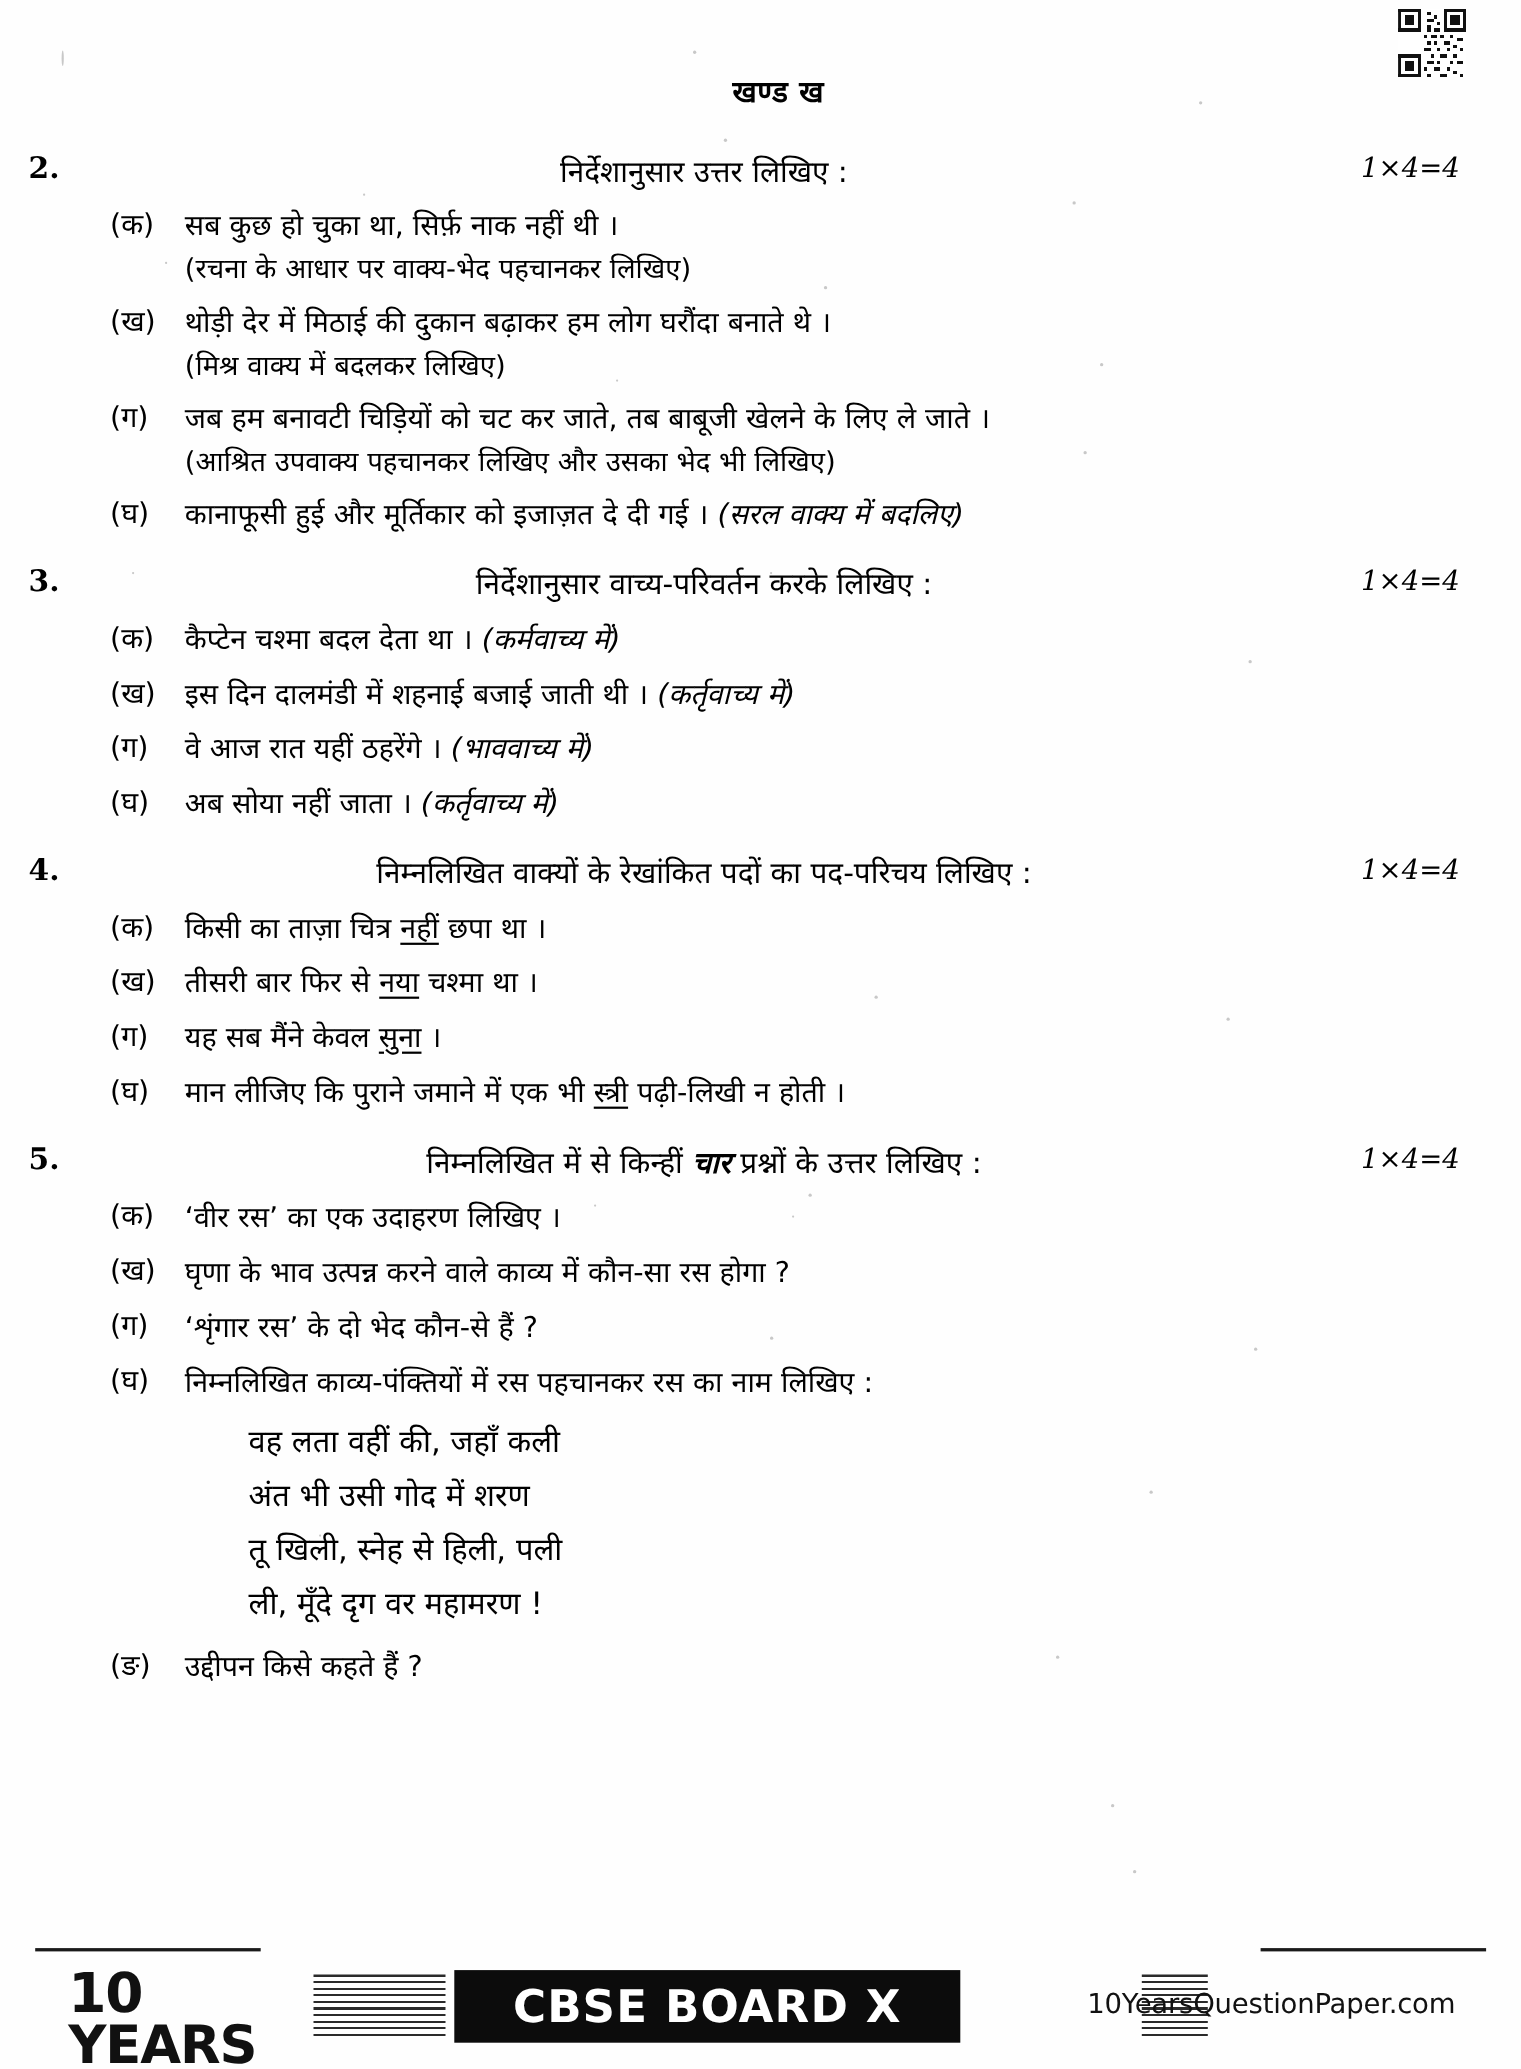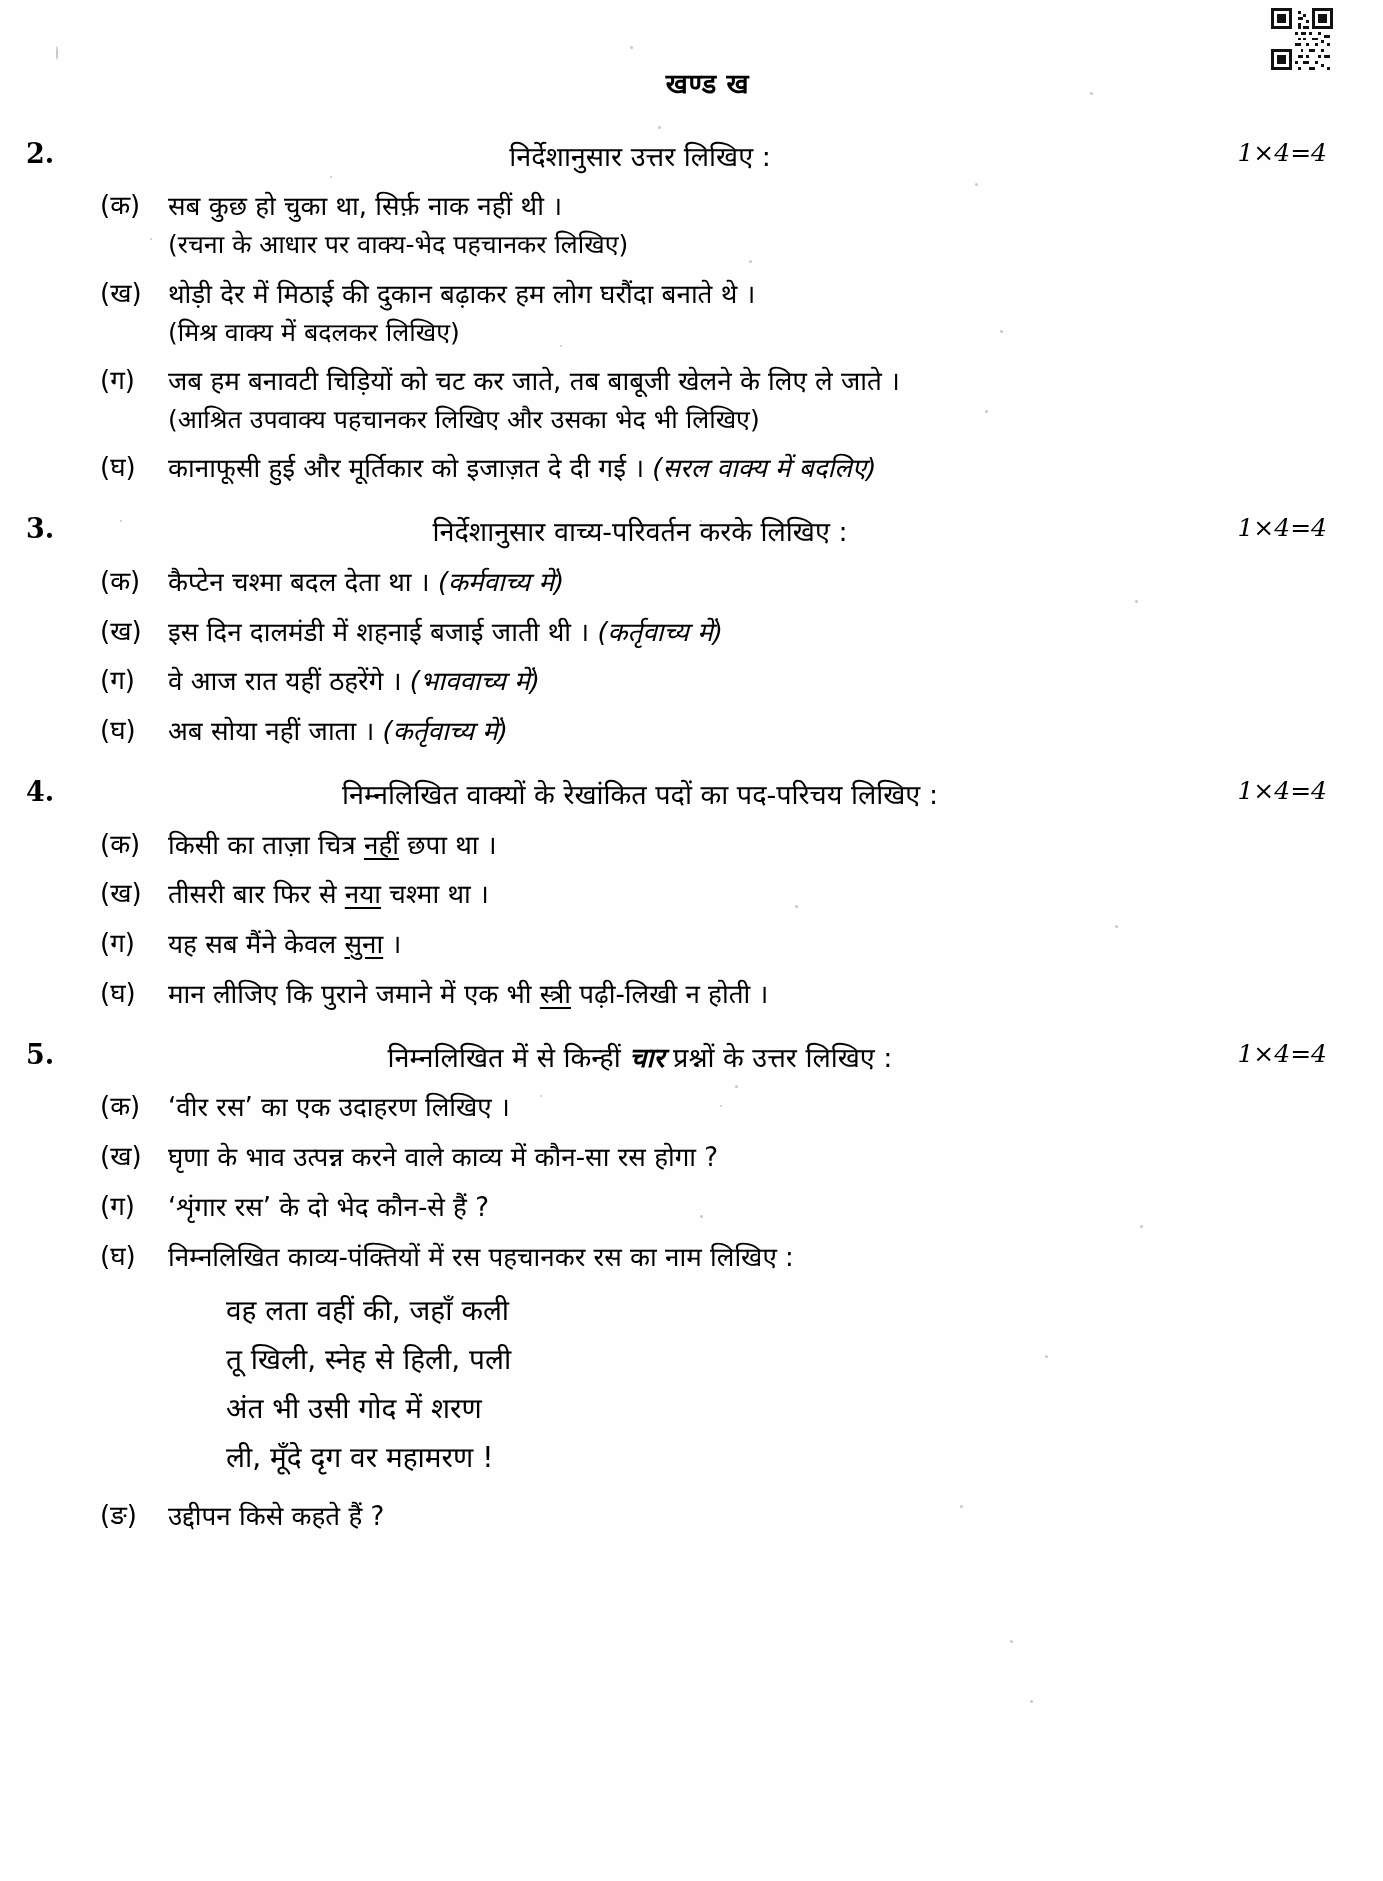--- a/index.html
+++ b/index.html
@@ -444,31 +444,50 @@
           <div class="sublab">(ग)</div>
           <div class="subtext">‘शृंगार रस’ के दो भेद कौन-से हैं ?</div>
         </div>
 
         <div class="subrow">
           <div class="sublab">(घ)</div>
           <div class="subtext">
             <span>निम्नलिखित काव्य-पंक्तियों में रस पहचानकर रस का नाम लिखिए :</span>
             <div class="poem">
               <div>वह लता वहीं की, जहाँ कली</div>
+              <div>अंत भी उसी गोद में शरण</div>
               <div>तू खिली, स्नेह से हिली, पली</div>
-              <div>अंत भी उसी गोद में शरण</div>
               <div>ली, मूँदे दृग वर महामरण !</div>
             </div>
           </div>
         </div>
 
         <div class="subrow" style="margin-top:16px;">
           <div class="sublab">(ङ)</div>
           <div class="subtext">उद्दीपन किसे कहते हैं ?</div>
         </div>
       </div>
       <div class="marks">1×4=4</div>
     </div>
 
   </div>
 
+  <div class="footer">
+    <div class="rule-left"></div>
+    <div class="rule-right"></div>
+
+    <div class="logo10">
+      <div class="big">
+        <span class="ten">10</span>
+        <span>YEARS</span>
+      </div>
+
+    </div>
+
+    <div class="hatch"></div>
+    <div class="hatch2"></div>
+
+    <div class="banner">CBSE BOARD X</div>
+
+    <div class="site">10YearsQuestionPaper.com</div>
+  </div>
 
 </div>
 
 </body></html>

